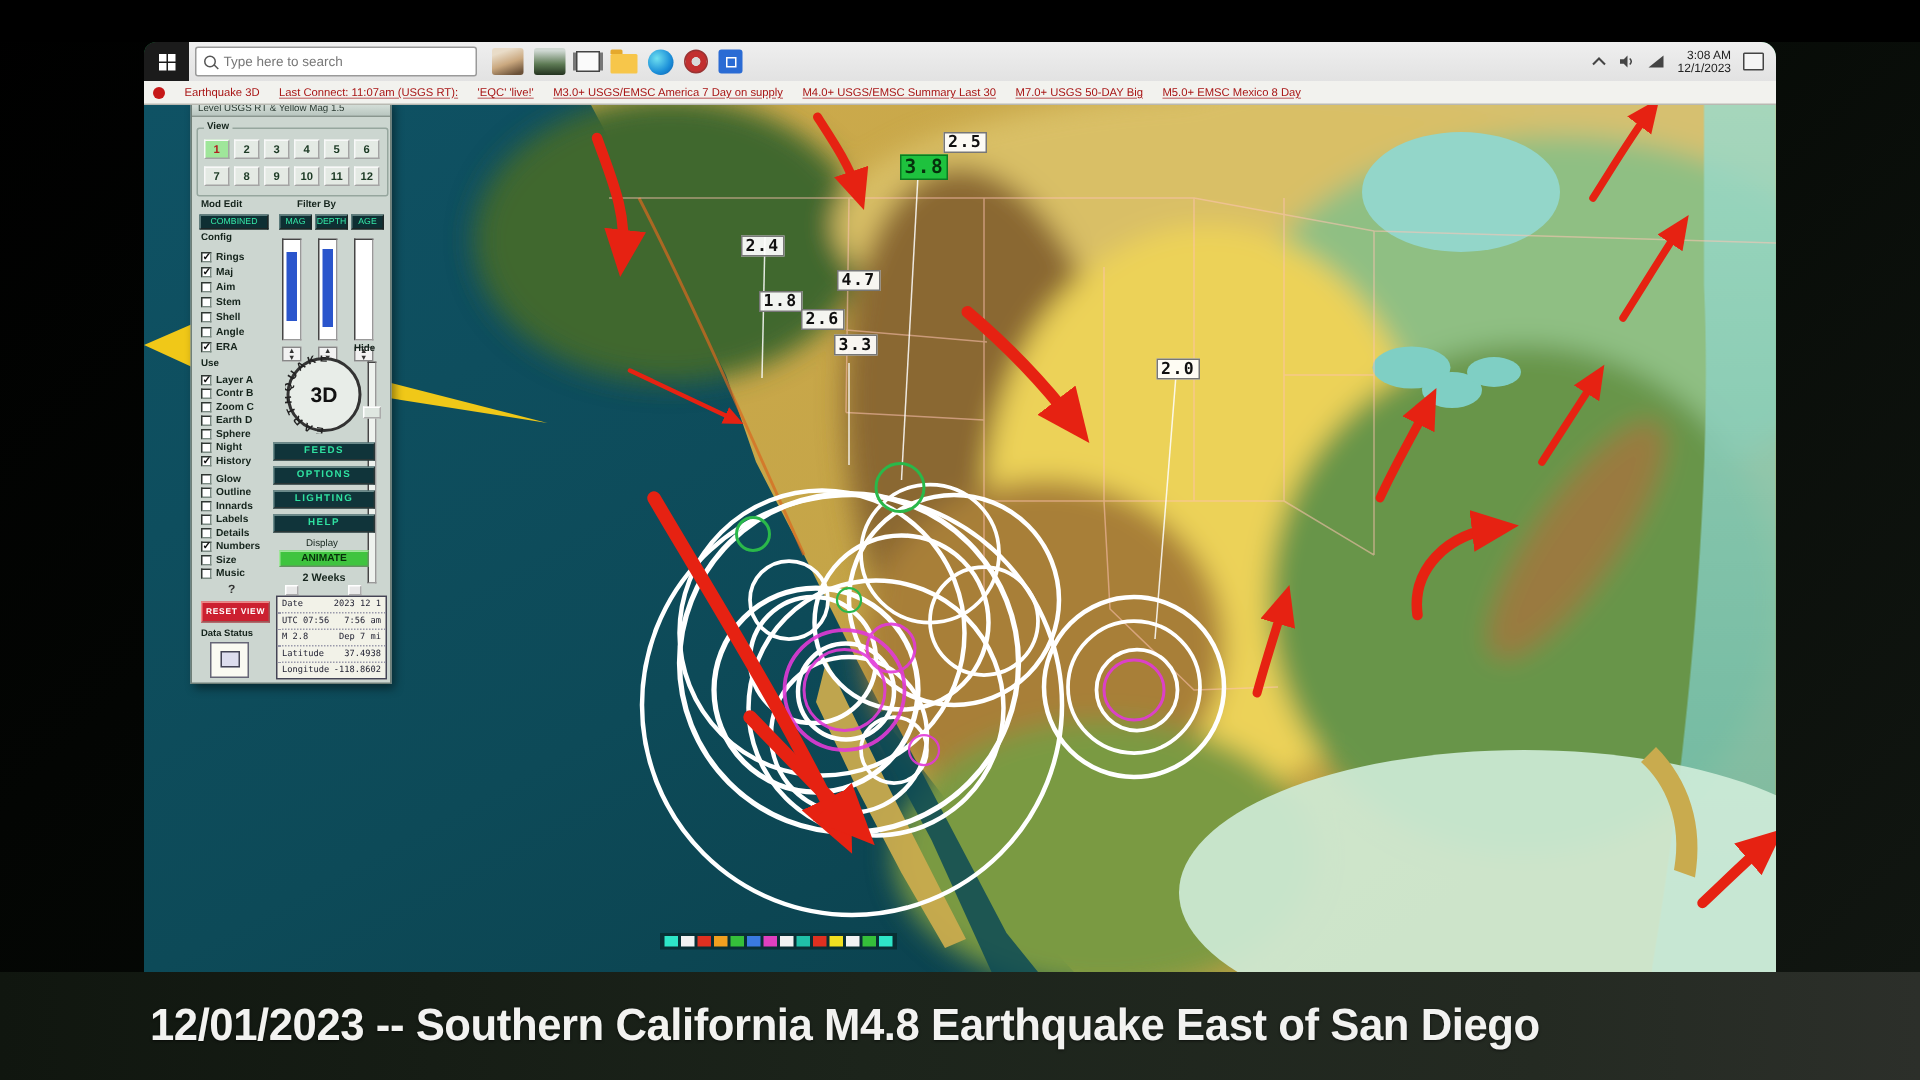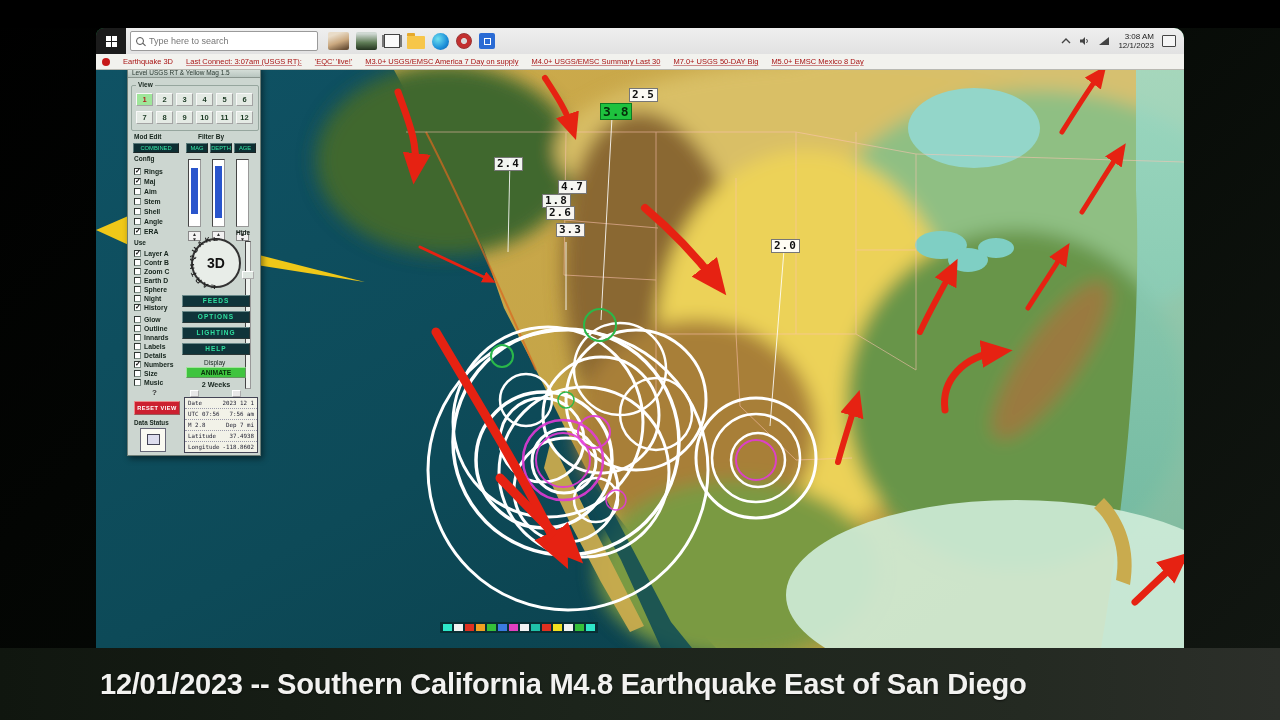--- a/index.html
+++ b/index.html
@@ -155,21 +155,21 @@
         <div>3:08 AM</div>
         <div>12/1/2023</div>
       </div>
       <span class="i-notif"></span>
     </div>
   </div>
 
   <div class="apptitle">
     <span class="reddot"></span>
     <span class="feedseg plain">Earthquake 3D</span>
-    <span class="feedseg">Last Connect: 3:07am (USGS RT):</span>
+    <span class="feedseg">Last Connect: 11:07am (USGS RT):</span>
     <span class="feedseg">'EQC' 'live!'</span>
     <span class="feedseg">M3.0+ USGS/EMSC America 7 Day on supply</span>
     <span class="feedseg">M4.0+ USGS/EMSC Summary Last 30</span>
     <span class="feedseg">M7.0+ USGS 50-DAY Big</span>
     <span class="feedseg">M5.0+ EMSC Mexico 8 Day</span>
   </div>
 
   <div class="maparea">
     <svg width="1088" height="578" viewBox="0 0 1088 578">
       <defs>
@@ -287,22 +287,22 @@
         <path d="M986,142 C1000,120 1012,100 1024,82" stroke-width="5" marker-end="url(#ah)"></path>
         <path d="M932,238 C946,216 958,198 968,182" stroke-width="5" marker-end="url(#ah)"></path>
         <path d="M1039,532 C1054,518 1068,504 1082,492" stroke-width="7" marker-end="url(#ah)"></path>
       </g>
     </svg>
 
     <div class="ql" style="left:505px; top:18px;margin-left:28px;">2.5</div>
     <div class="ql qlg" style="left:504px; top:33px;">3.8</div>
     <div class="ql" style="left:398px; top:75px;margin-top:12px;">2.4</div>
     <div class="ql" style="left:462px; top:110px;">4.7</div>
-    <div class="ql" style="left:446px; top:124px;">1.8</div>
-    <div class="ql" style="left:450px; top:136px;text-align:right;">2.6</div>
+    <div class="ql" style="left:410px; top:124px;">1.8</div>
+    <div class="ql" style="left:438px; top:136px;text-align:right;">2.6</div>
     <div class="ql" style="left:460px; top:153px;">3.3</div>
     <div class="ql" style="left:675px; top:169px;">2.0</div>
 
     <div class="legendstrip">
       <i style="background:#2ee6c8"></i>
       <i style="background:#f2f2f2"></i>
       <i style="background:#e03020"></i>
       <i style="background:#f2a020"></i>
       <i style="background:#35c03a"></i>
       <i style="background:#3a7ae0"></i>

